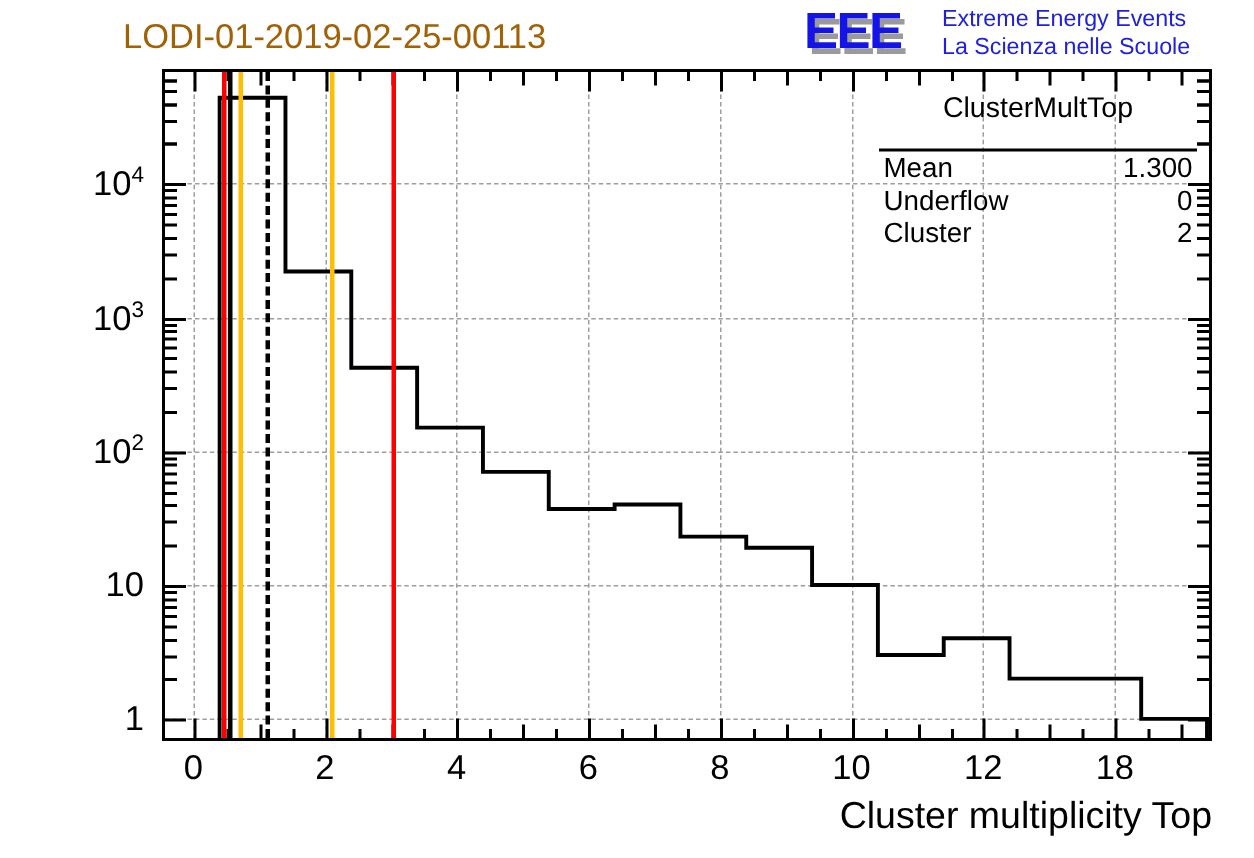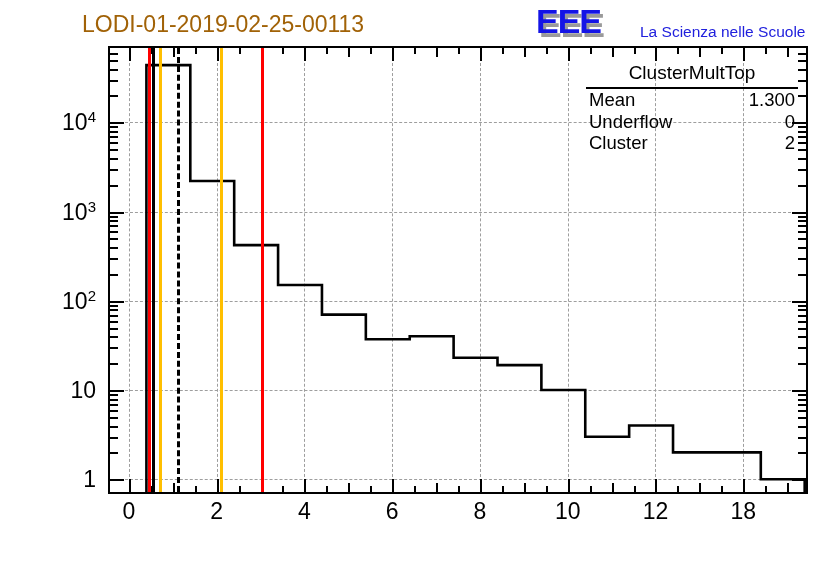--- a/index.html
+++ b/index.html
@@ -17,21 +17,21 @@
   
   #logo-block{ left:536px; top:2px; width:300px; height:42px; }
   #logo-eee{
     position:absolute; left:0px; top:2px;
     font-size:34px; font-weight:bold; color:#1414e6;
     letter-spacing:-1px; line-height:34px;
     text-shadow:3px 4px 0px #9a9a9a;
     font-family:"Liberation Sans",sans-serif;
   }
   #logo-line1{ position:absolute; left:92px; top:2px; font-size:15.5px; color:#2020dd; white-space:nowrap;}
-  #logo-line2{ position:absolute; left:92px; top:21px; font-size:15.5px; color:#2020dd; white-space:nowrap;margin-left:12px;}
+  #logo-line2{ position:absolute; left:92px; top:21px; font-size:15.5px; color:#2020dd; white-space:nowrap;}
 
   
   #frame{
     left:108px; top:46px; width:700px; height:448px;
     border:2px solid #000; box-sizing:border-box; background:transparent;
   }
   #plotarea{ position:absolute; left:110px; top:48px; width:696px; height:444px; overflow:hidden;}
 
   
   .gridv, .gridh{ position:absolute; pointer-events:none; }
@@ -67,34 +67,35 @@
   #histo-svg{ position:absolute; left:0; top:0; }
 
   
   .vline{ position:absolute; width:0; top:0; height:100%; }
 
   
   #stats-box{
     position:absolute; left:586px; top:62px; width:212px;
     background:transparent; font-size:18.5px; color:#000;
   }
-  #stats-title{ text-align:center; padding-bottom:3px; border-bottom:2px solid #000; font-size:19px;}
+  #stats-title{ text-align:center; padding-bottom:15px; border-bottom:2px solid #000; font-size:19px;}
   .stats-row{ display:flex; justify-content:space-between; line-height:21.5px; padding:0 3px;}
   .stats-row .k{ }
   .stats-row .v{ }
 </style>
 </head>
 <body>
 
 <div id="root">
 
   <div class="abs" id="plot-title">LODI-01-2019-02-25-00113</div>
 
   <div class="abs" id="logo-block">
     <div id="logo-eee">EEE</div>
+    <div id="logo-line1">Extreme Energy Events</div>
     <div id="logo-line2">La Scienza nelle Scuole</div>
   </div>
 
   <div class="abs" id="frame"></div>
 
   <div id="plotarea">
       <div class="gridh" style="top: 431.268px;"></div>
       <div class="gridh" style="top: 342.025px;"></div>
       <div class="gridh" style="top: 252.782px;"></div>
       <div class="gridh" style="top: 163.539px;"></div>
@@ -283,20 +284,21 @@
       <div class="xlab" style="left: 567.71px;">10</div>
       <div class="xlab" style="left: 655.478px;">12</div>
       <div class="xlab" style="left: 743.246px;">18</div>
       <div class="ylab" style="top: 479.268px; left: 0px; width: 96px;">1</div>
       <div class="ylab" style="top: 390.025px; left: 0px; width: 96px;">10</div>
       <div class="ylab" style="top: 300.782px; left: 0px; width: 96px;">10<sup>2</sup></div>
       <div class="ylab" style="top: 211.539px; left: 0px; width: 96px;">10<sup>3</sup></div>
       <div class="ylab" style="top: 122.296px; left: 0px; width: 96px;">10<sup>4</sup></div>
     </div>
 
+  <div class="abs" id="xaxis-title">Cluster multiplicity Top</div>
 
   <div id="stats-box">
     <div id="stats-title">ClusterMultTop</div>
     <div id="stats-rows">
         <div class="stats-row">
           <span class="k">Mean</span>
           <span class="v">1.300</span>
         </div>
         <div class="stats-row">
           <span class="k">Underflow</span>

